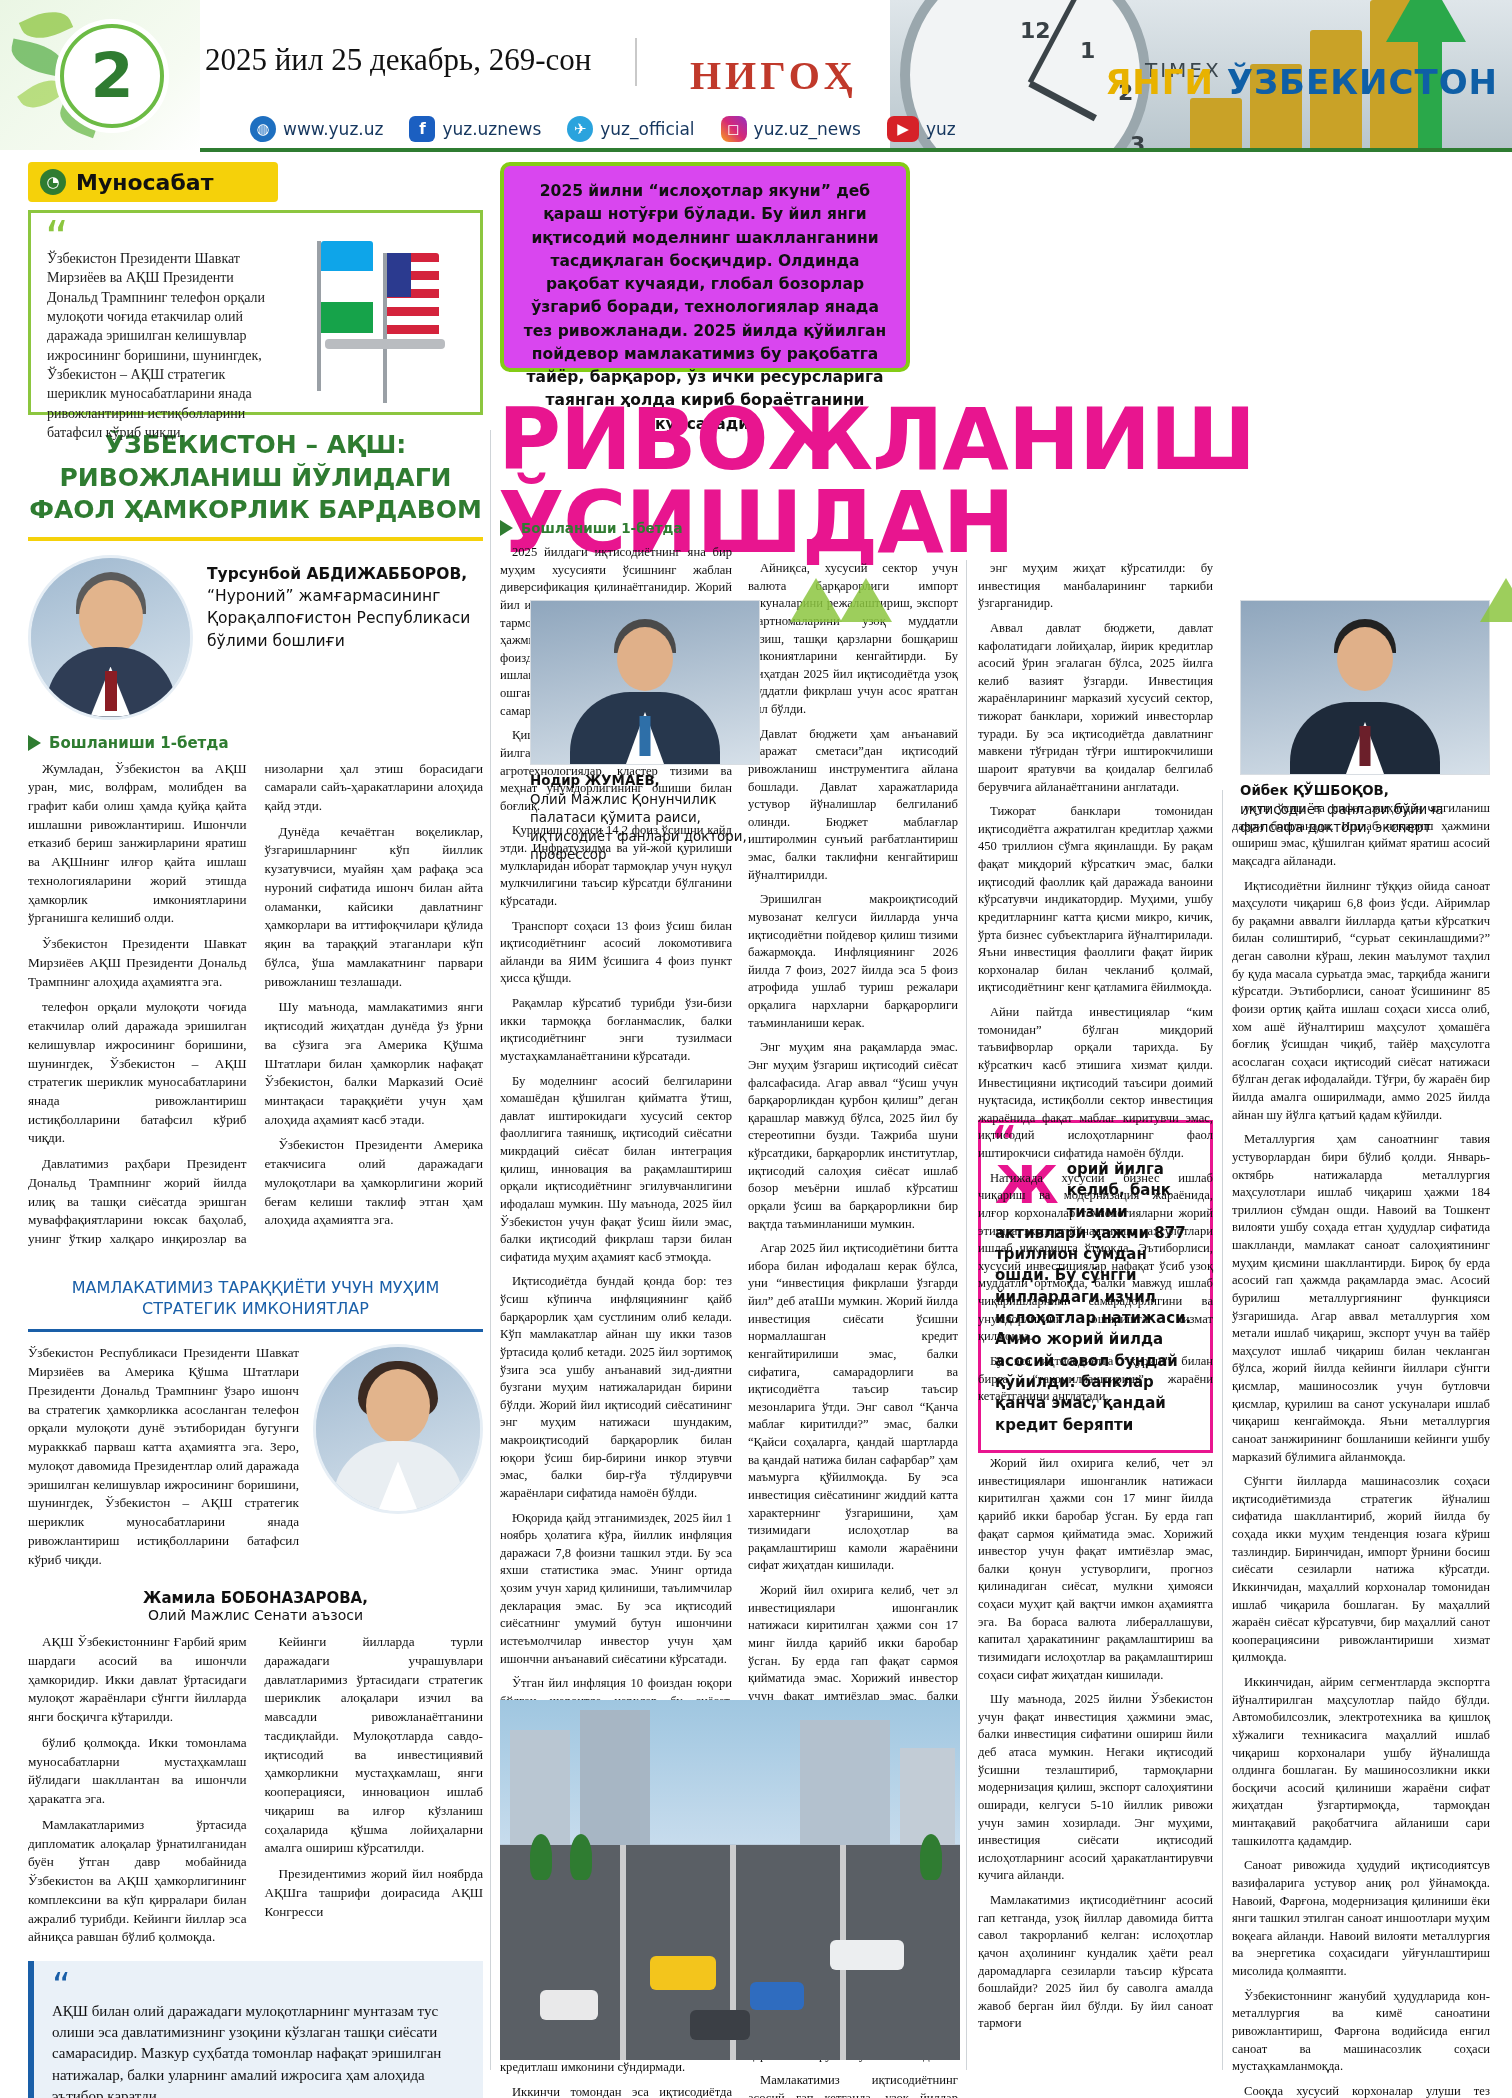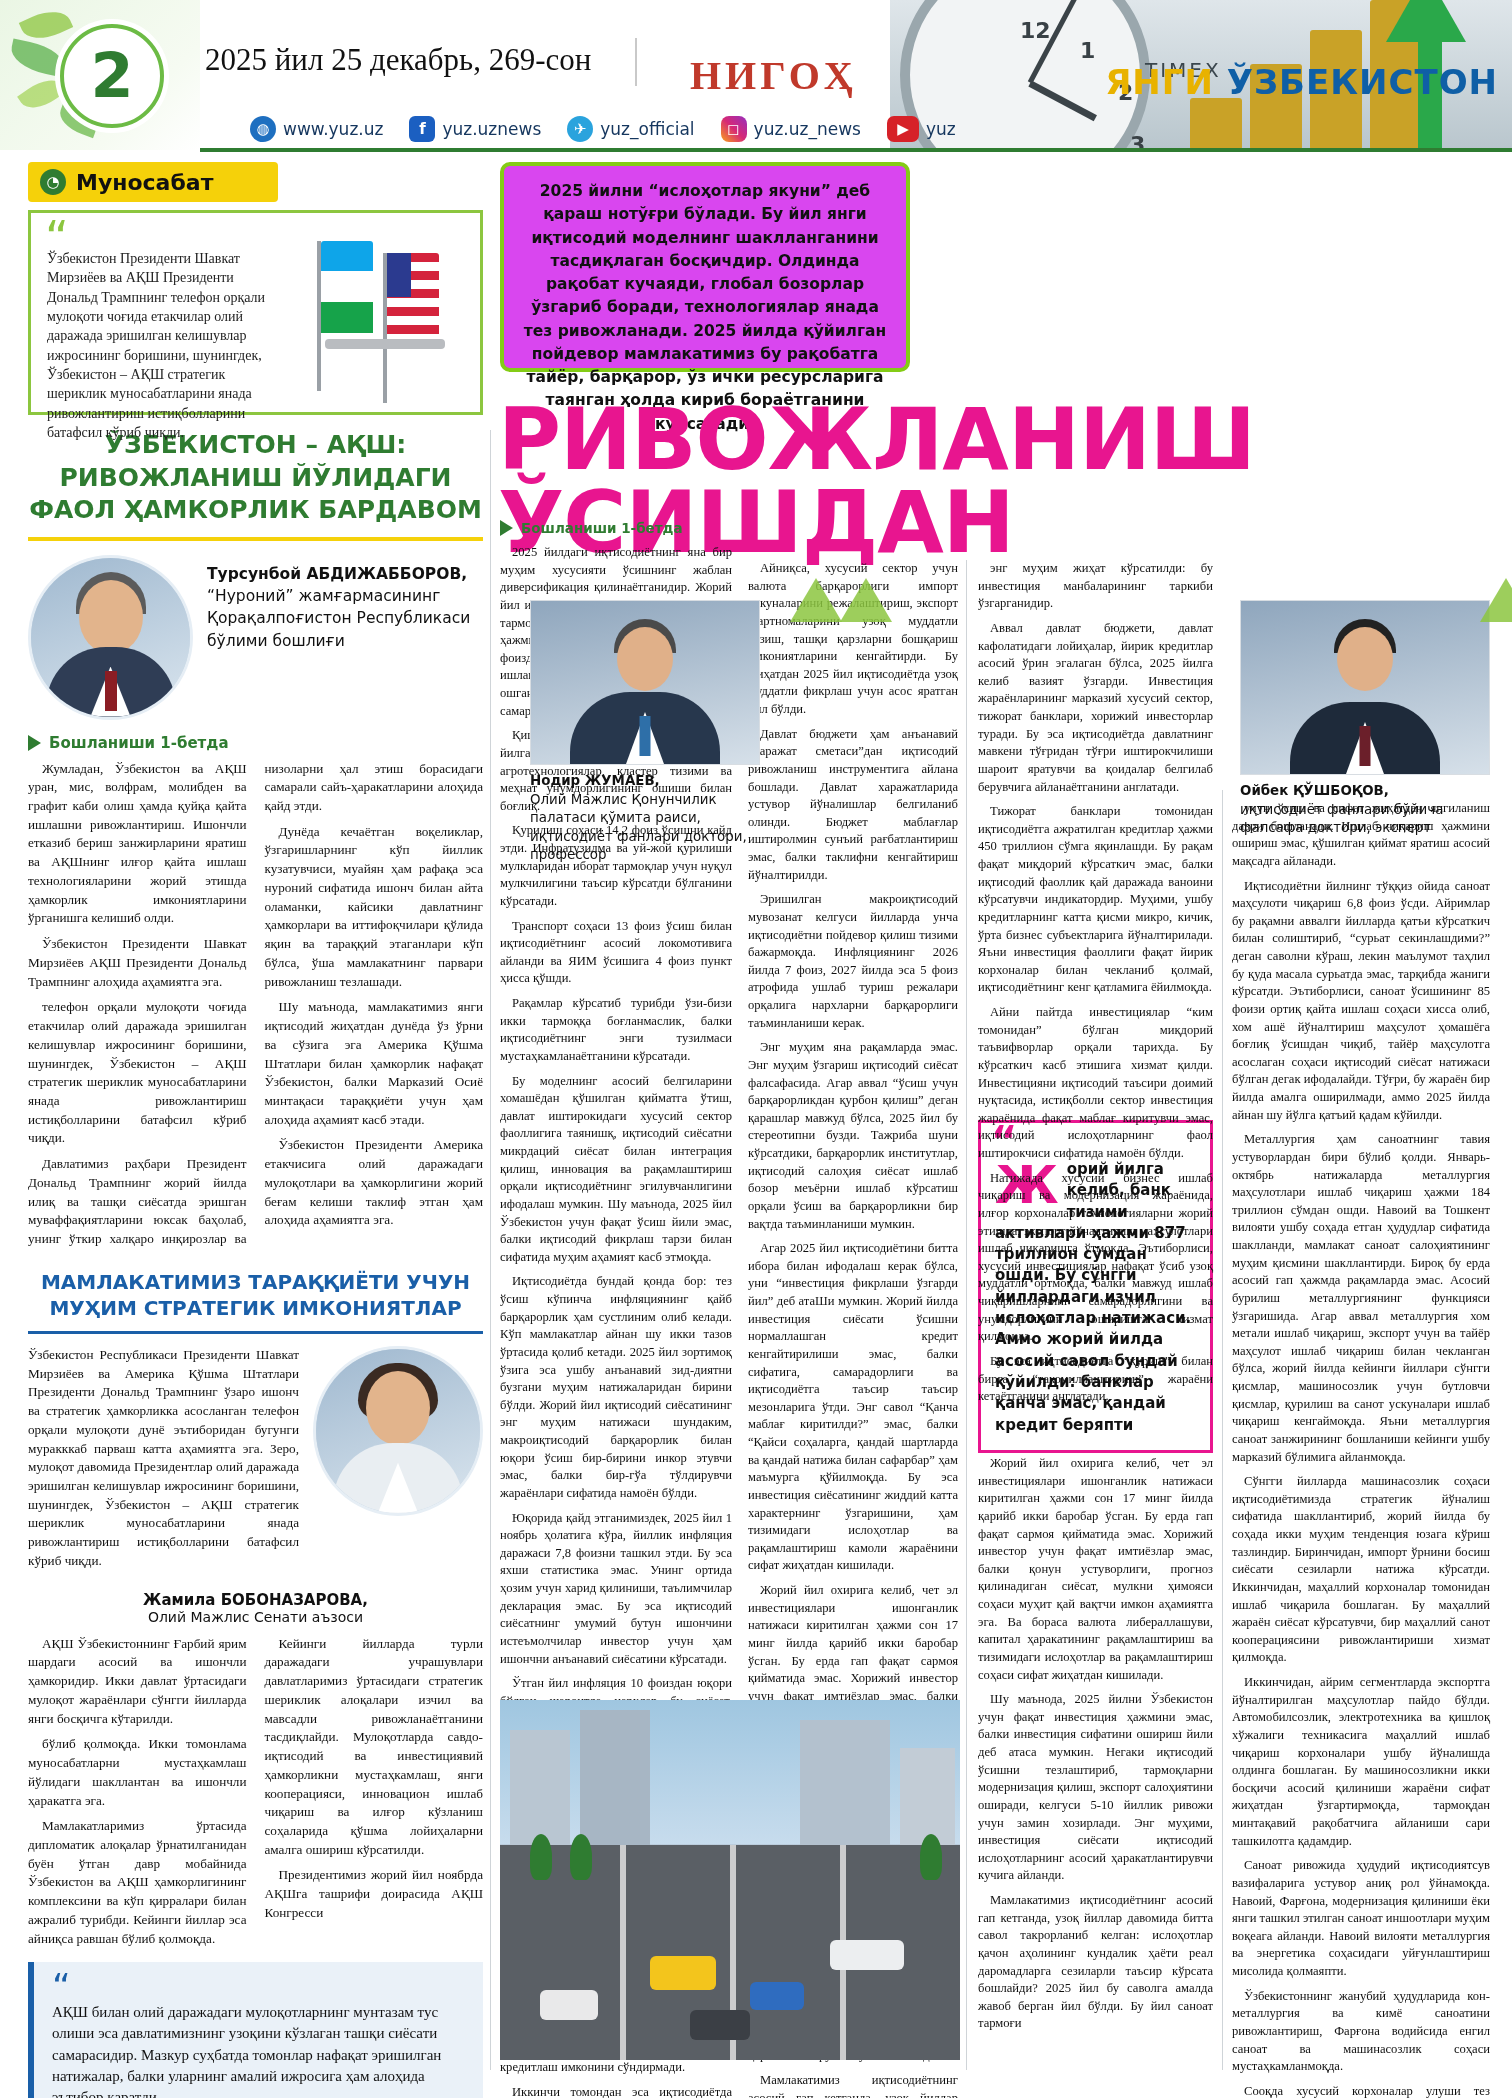--- a/index.html
+++ b/index.html
@@ -137,22 +137,22 @@
   .author-meta { padding-top:8px; font-family:"DejaVu Sans", sans-serif; font-weight:bold; font-size:15.5px; line-height:1.45; color:#111; }
 
   .cont-from { display:flex; align-items:center; gap:8px; margin:14px 0 8px; }
   .cont-from .tri { width:0;height:0;border-left:13px solid #2f7c31;border-top:8px solid transparent;border-bottom:8px solid transparent; }
   .cont-from .txt { font-family:"DejaVu Sans", sans-serif; font-weight:bold; font-size:15px; color:#2f7c31;text-align:right; }
 
   .body-2col { column-count:2; column-gap:18px; font-size:13.2px; line-height:1.42; text-align:justify; }
   .body-2col p { margin:0 0 7px; text-indent:14px; }
 
   .sec-title {
-    margin-top:20px; text-align:center; font-family:"DejaVu Sans", sans-serif; font-weight:bold;
-    color:#1a5fa8; font-size:20px; line-height:1.3;
+    margin-top:29px; text-align:center; font-family:"DejaVu Sans", sans-serif; font-weight:normal;
+    color:#1a5fa8; font-size:16px; line-height:1.3;
   }
   .sec-rule { height:3px; background:#1a5fa8; margin:10px 0 12px; }
 
   .blue-quote {
     margin-top:14px; border-left:6px solid #1a5fa8; background:#eaf1f8; padding:14px 16px 14px 18px;
     position:relative; font-size:15px; line-height:1.42; font-family:"Liberation Serif", serif;
   }
   .blue-quote .qm { font-family:"DejaVu Sans", sans-serif; font-size:36px; color:#1a5fa8; line-height:.6; display:block; margin-bottom:4px;}
 
   

